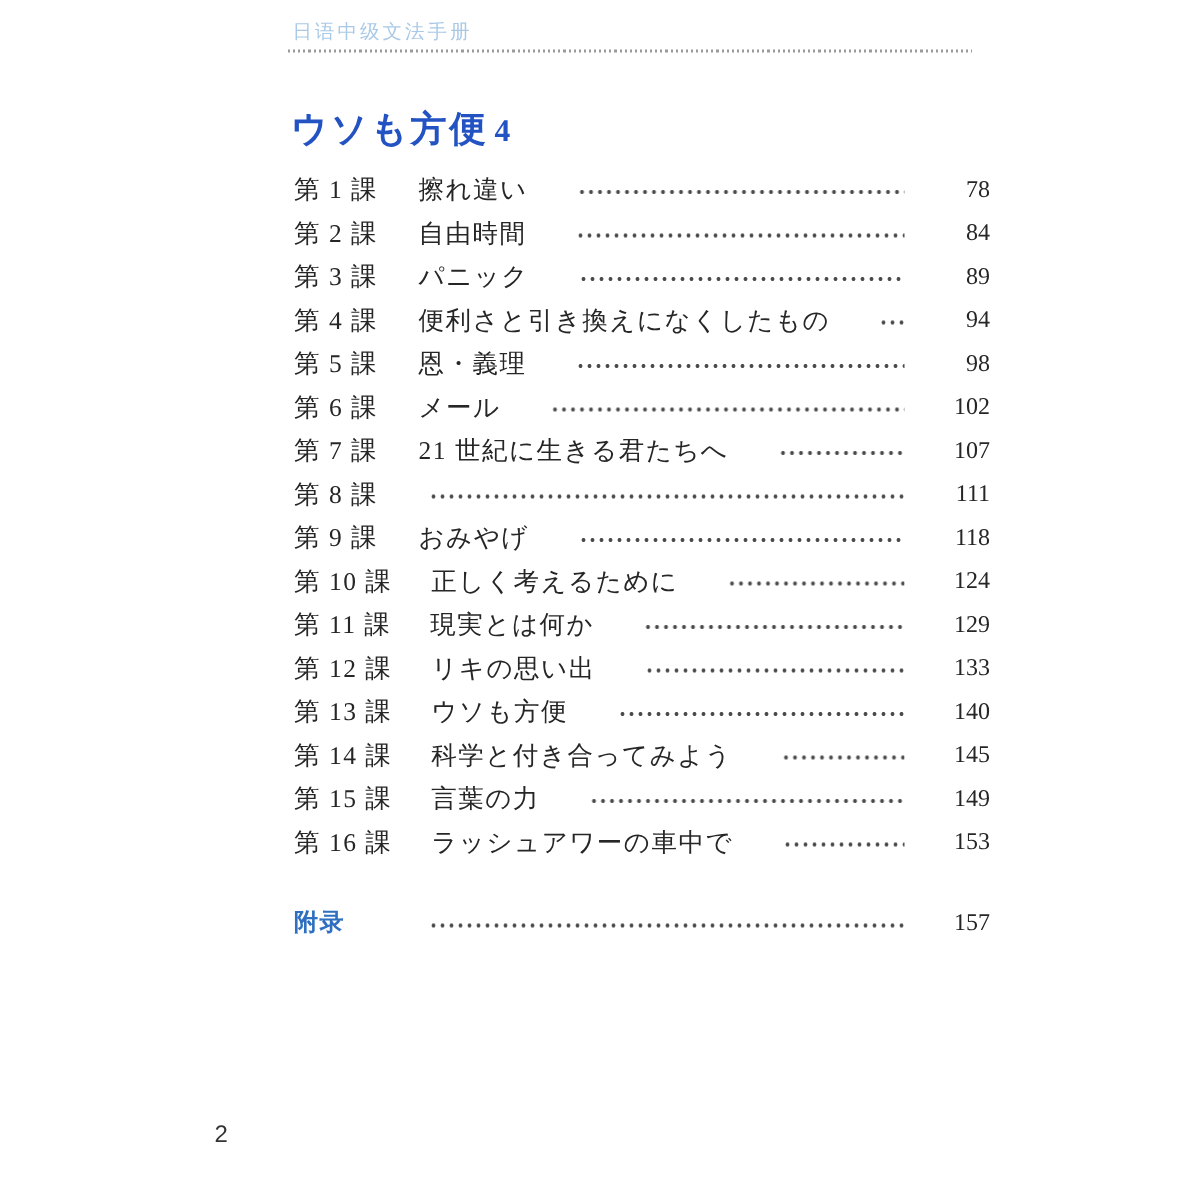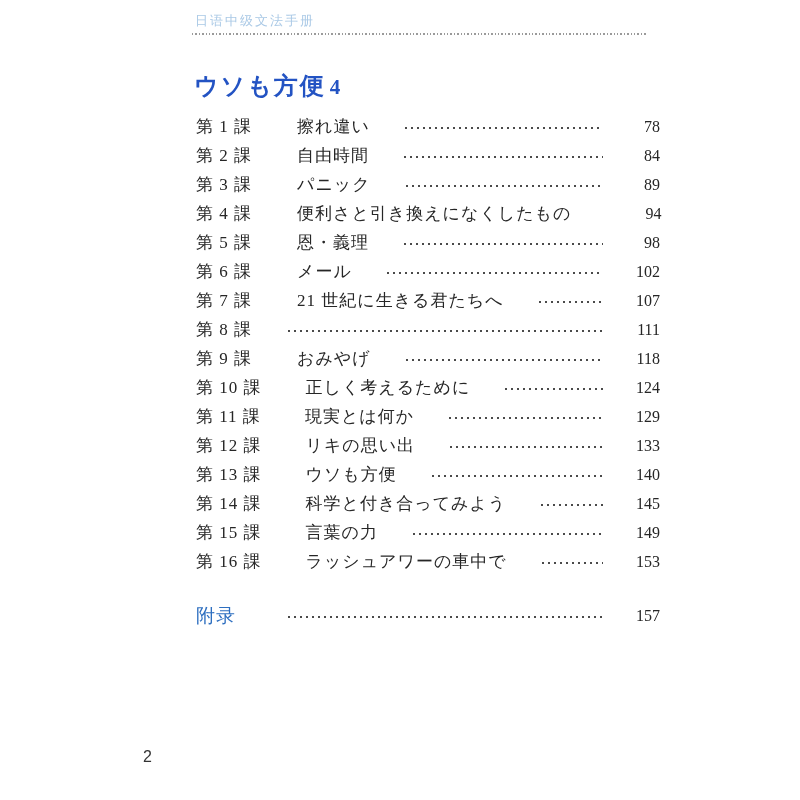--- a/index.html
+++ b/index.html
@@ -73,21 +73,20 @@
     white-space: nowrap;
     gap: 24px;
   }
   .toc-row .lbl {
     min-width: 57px;
     letter-spacing: 1px;
   }
   .toc-row .ttl {
     letter-spacing: 1px;
     padding-left: 2px;
-    margin-left: 18px;
   }
   .leader {
     flex: 1;
     height: 4px;
     margin: 2px 7px 0 9px;
     background-image: radial-gradient(circle, #4a4a4a 1.1px, transparent 1.5px);
     background-size: 6px 4px;
     background-position: left center;
     background-repeat: repeat-x;
   }
@@ -101,22 +100,22 @@
   .appendix {
     position: absolute;
     top: 601px;
     left: 196px;
     width: 464px;
   }
   .appendix .lbl {
     min-width: 57px;
     color: #2e6fc0;
     font-family: "Liberation Sans", "DejaVu Sans", sans-serif;
-    font-weight: 400;
-    font-size: 19px;
+    font-weight: 700;
+    font-size: 16px;
   }
   .appendix .ttl {
     font-weight: 700;
     letter-spacing: 1.5px;
   }
 
   
   .folio {
     position: absolute;
     top: 748px;

